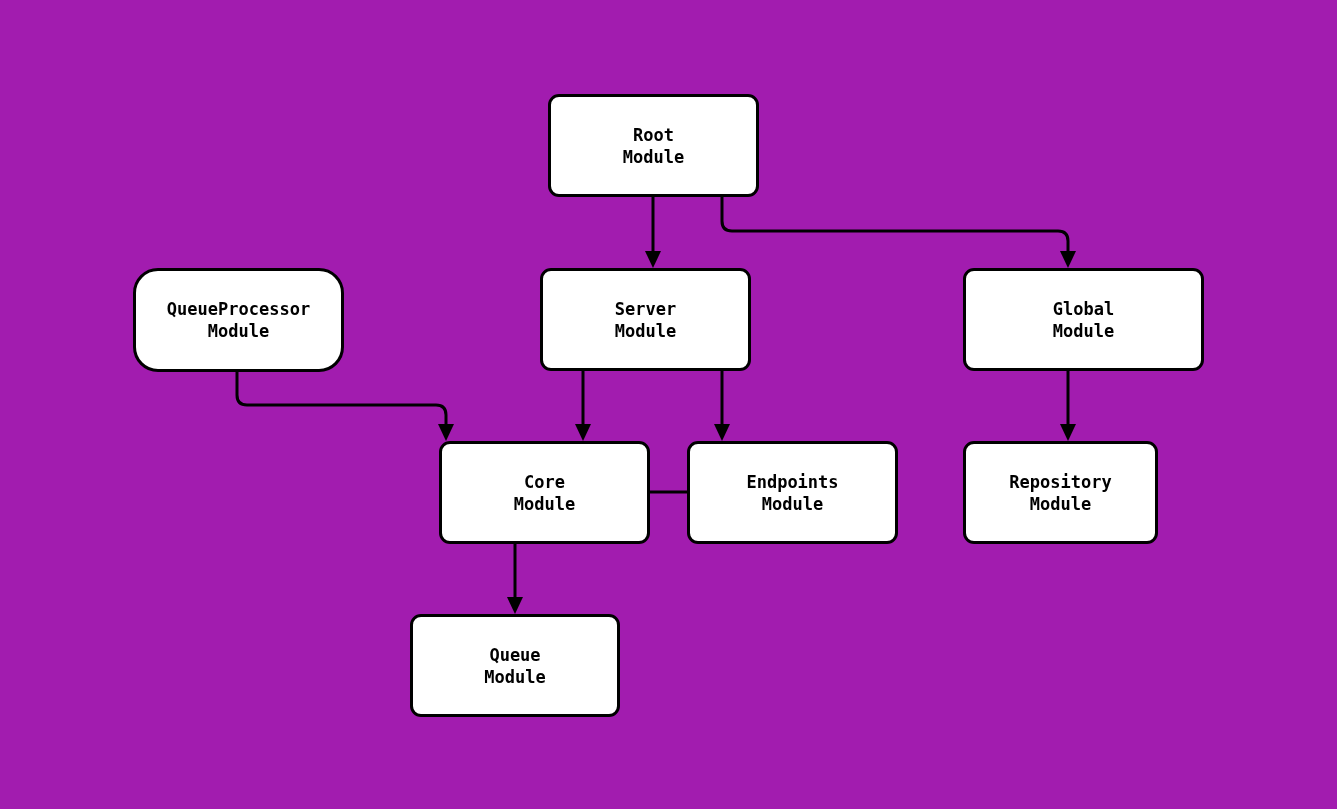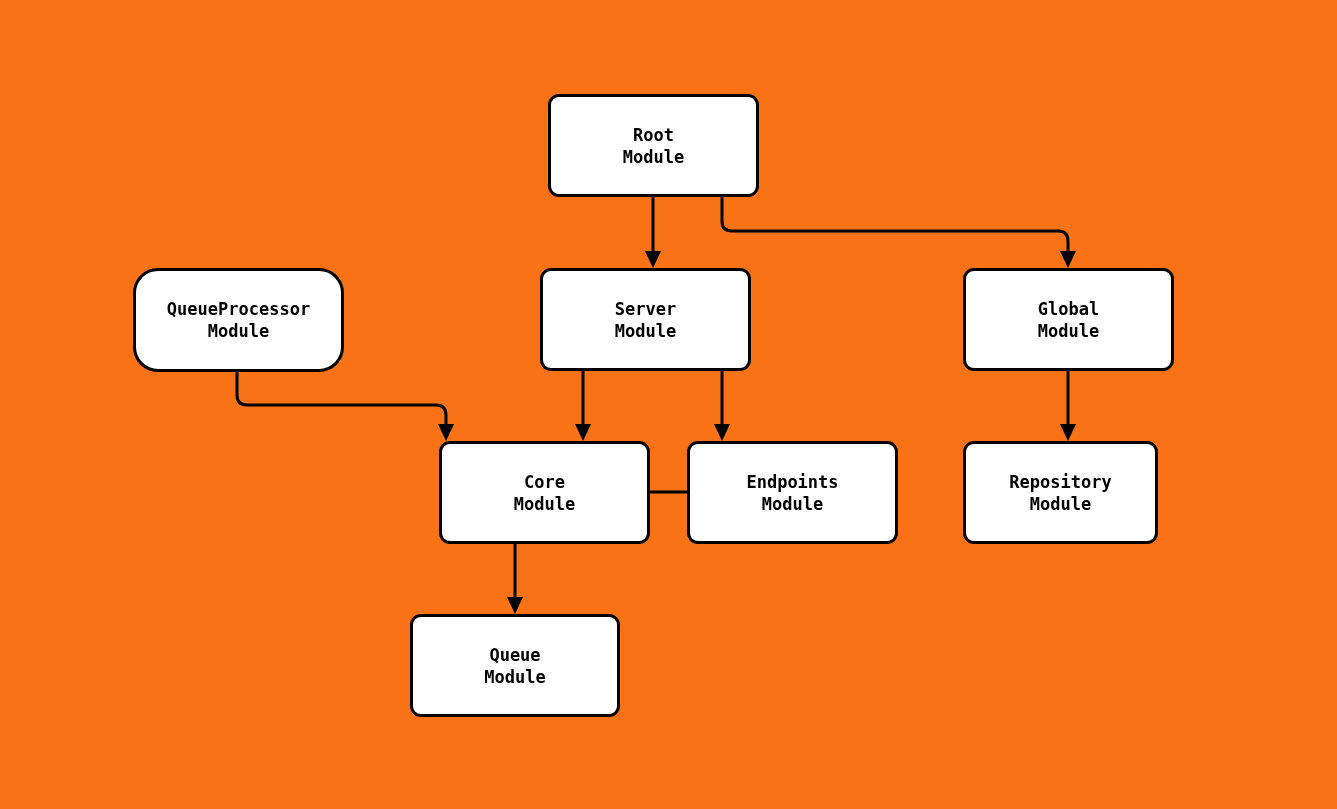--- a/index.html
+++ b/index.html
@@ -8,21 +8,21 @@
     padding: 0;
     background: #ffffff;
   }
   body {
     font-family: "DejaVu Sans Mono", "Liberation Mono", monospace;
   }
   #diagram-canvas {
     position: relative;
     width: 1337px;
     height: 809px;
-    background: #f97316;
+    background: #a21caf;
     overflow: hidden;
   }
   #edge-layer {
     position: absolute;
     left: 0;
     top: 0;
     width: 1337px;
     height: 809px;
   }
   .node {
@@ -108,21 +108,21 @@
   <div class="node" style="left:133px; top:268px; width:211px; height:104px;border-radius:25px;">
     <span class="node-line">QueueProcessor</span>
     <span class="node-line">Module</span>
   </div>
 
   <div class="node" style="left:540px; top:268px; width:211px; height:103px;">
     <span class="node-line">Server</span>
     <span class="node-line">Module</span>
   </div>
 
-  <div class="node" style="left:963px; top:268px; width:211px; height:103px;">
+  <div class="node" style="left:963px; top:268px; width:241px; height:103px;">
     <span class="node-line">Global</span>
     <span class="node-line">Module</span>
   </div>
 
   <div class="node" style="left:410px; top:441px; width:211px; height:103px;margin-left:29px;">
     <span class="node-line">Core</span>
     <span class="node-line">Module</span>
   </div>
 
   <div class="node" style="left:687px; top:441px; width:211px; height:103px;">

